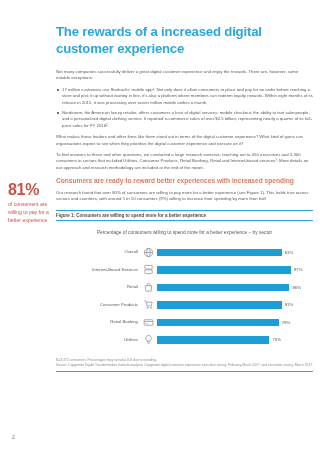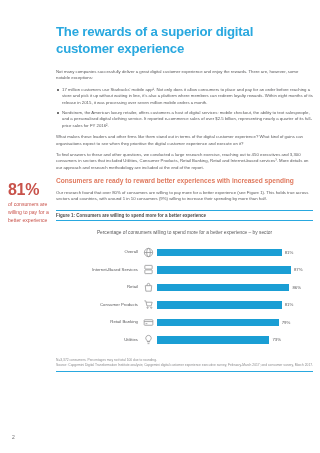--- a/index.html
+++ b/index.html
@@ -205,21 +205,21 @@
 
 <div class="page">
 
   <div class="callout">
     <div class="callout-number">81%</div>
     <div class="callout-text">of consumers are willing to pay for a better experience</div>
   </div>
 
   <div class="main">
 
-    <h1 class="title">The rewards of a superior digital customer experience</h1>
+    <h1 class="title">The rewards of a increased digital customer experience</h1>
 
     <p class="body">Not many companies successfully deliver a great digital customer experience and enjoy the rewards. There are, however, some notable exceptions:</p>
 
     <ul class="bullets">
       <li>17 million customers use Starbucks' mobile app¹. Not only does it allow consumers to place and pay for an order before reaching a store and pick it up without waiting in line, it's also a platform where members can redeem loyalty rewards. Within eight months of its release in 2015, it was processing over seven million mobile orders a month.</li>
       <li>Nordstrom, the American luxury retailer, offers customers a host of digital services: mobile checkout, the ability to text salespeople, and a personalised digital clothing service. It reported e-commerce sales of over $2.5 billion, representing nearly a quarter of its full-price sales for FY 2016².</li>
     </ul>
 
     <p class="body">What makes these leaders and other firms like them stand out in terms of the digital customer experience? What kind of gains can organisations expect to see when they prioritise the digital customer experience and execute on it?</p>
     <p class="body">To find answers to these and other questions, we conducted a large research exercise, reaching out to 450 executives and 3,300 consumers in sectors that included Utilities, Consumer Products, Retail Banking, Retail and Internet-based services³. More details on our approach and research methodology are included at the end of the report.</p>

